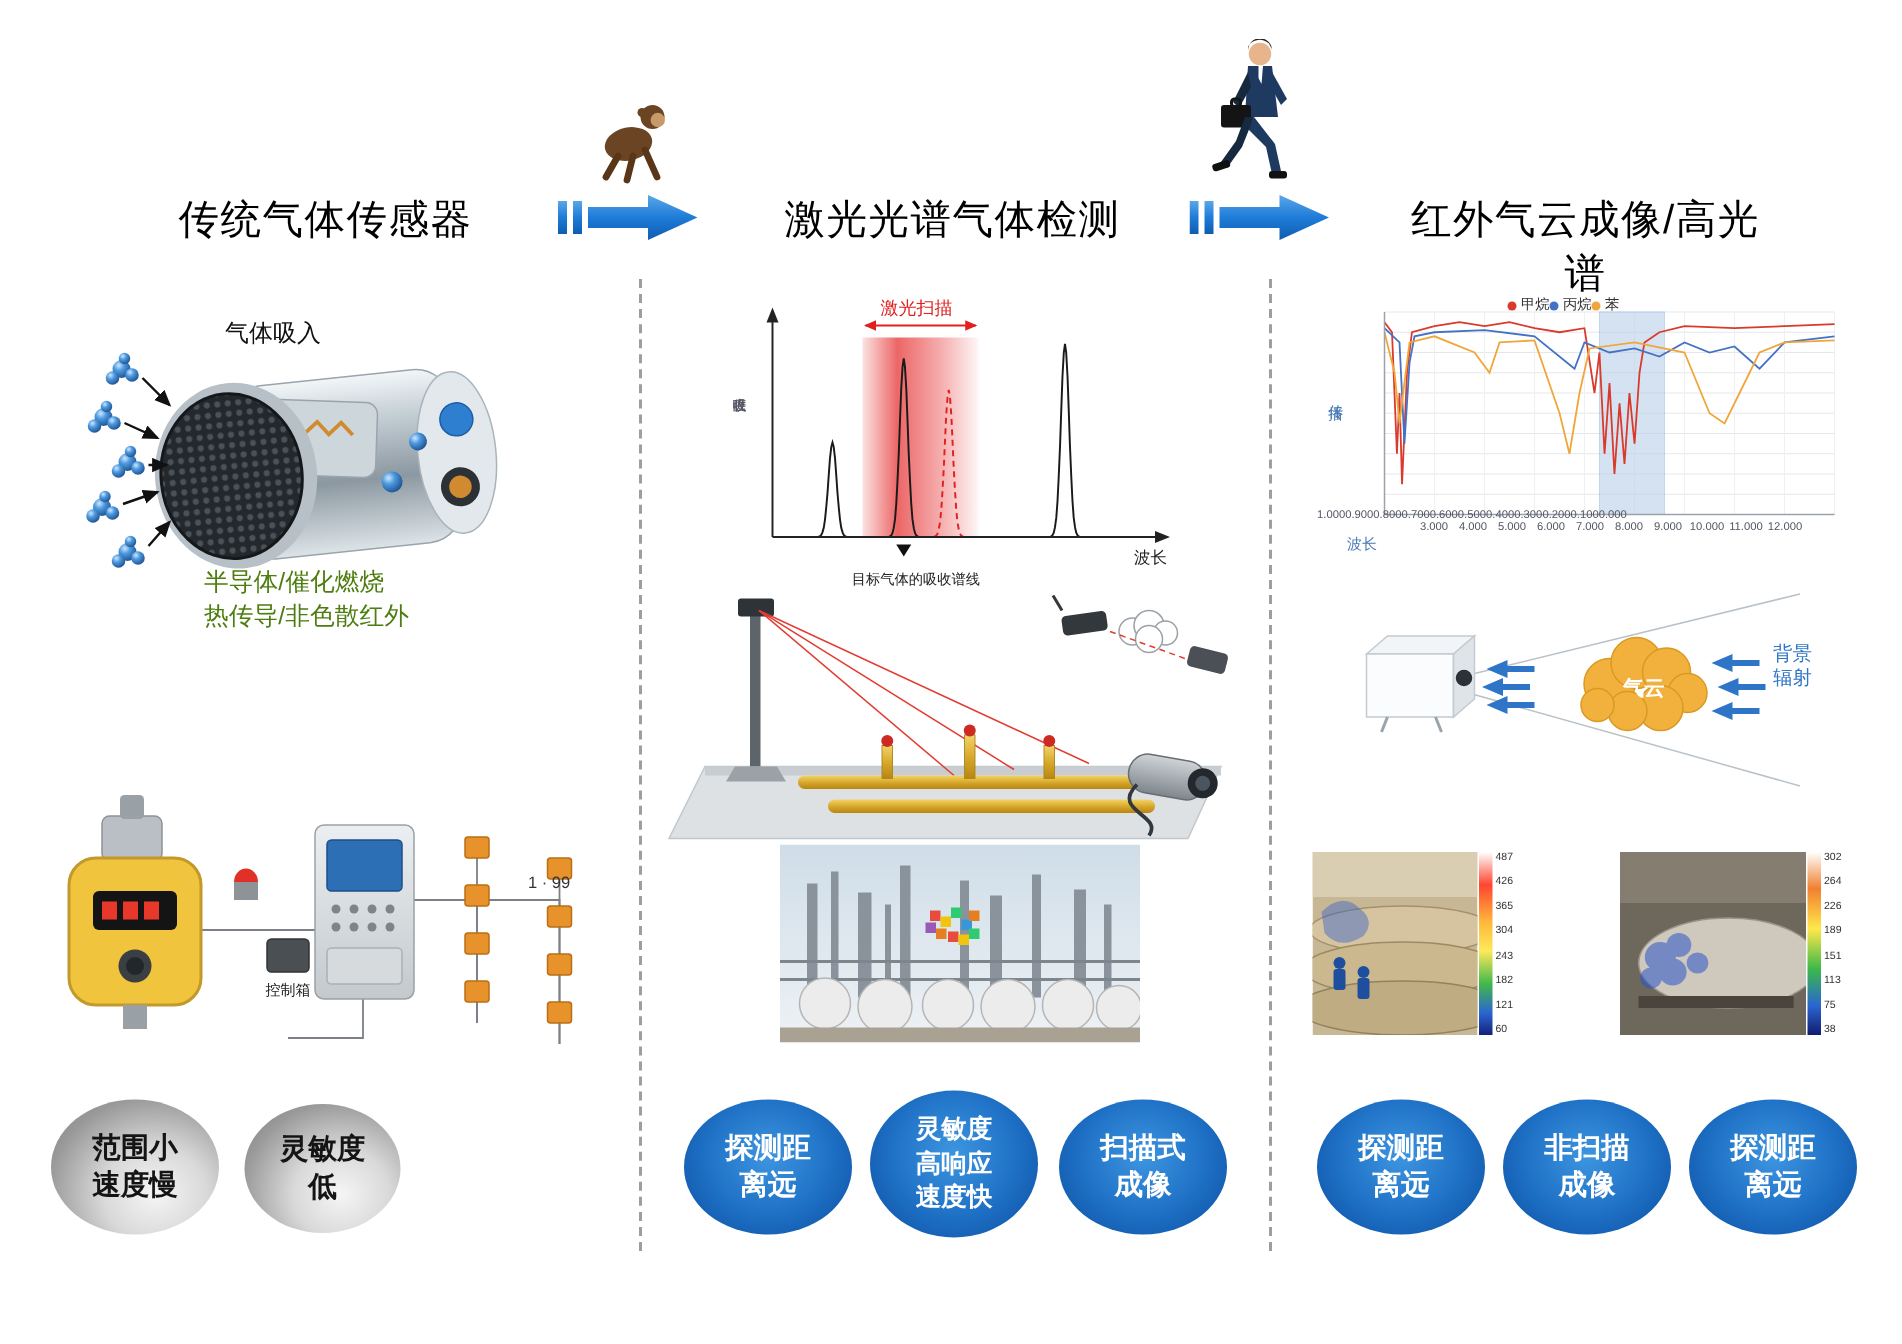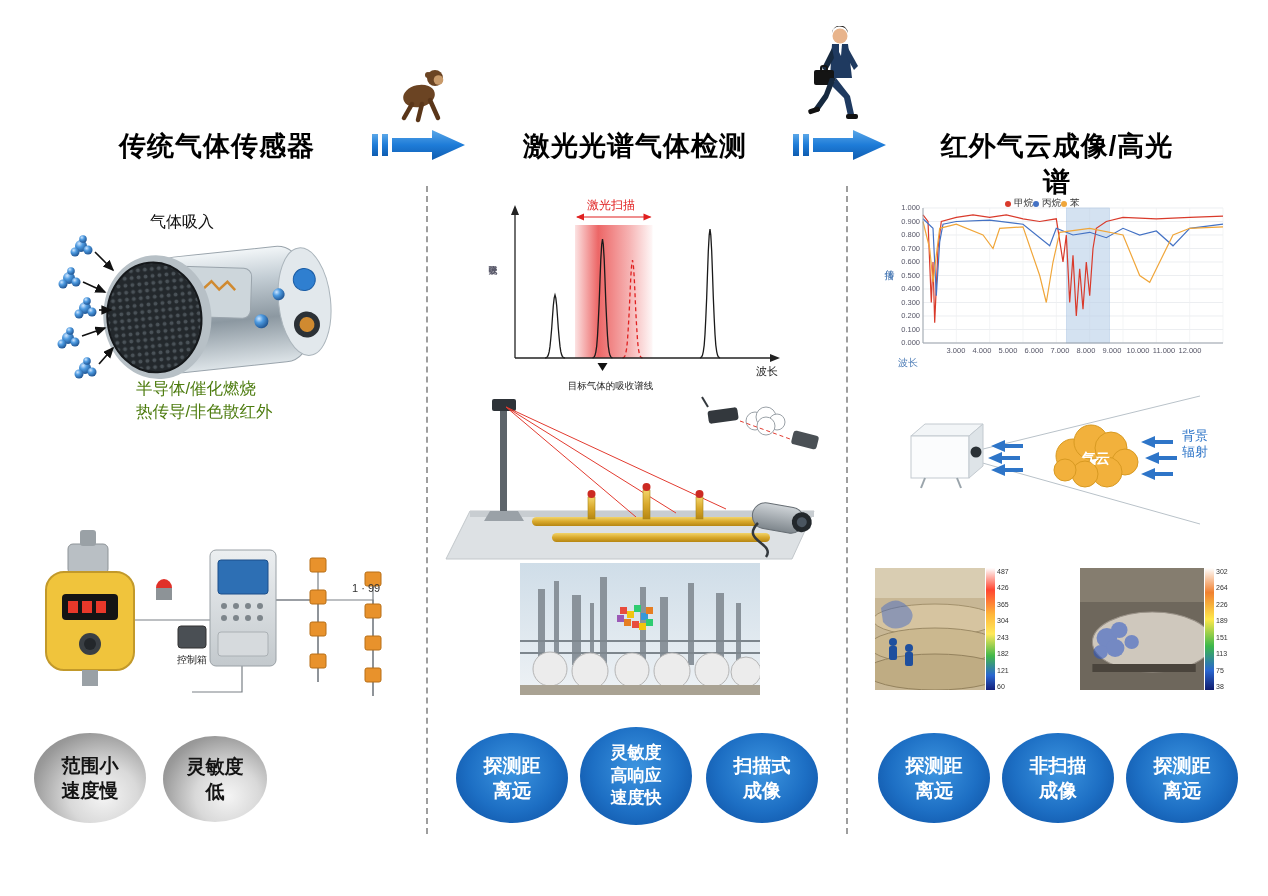--- a/index.html
+++ b/index.html
@@ -1,30 +1,30 @@
 <!DOCTYPE html>
 <html><head>
 <meta charset="utf-8">
 <style>
   *{margin:0;padding:0;box-sizing:border-box}
   body{background:#ffffff;font-family:"Liberation Sans","DejaVu Sans",sans-serif}
   .canvas{position:relative;width:1268px;height:896px;background:#fff;overflow:hidden}
   .abs{position:absolute}
-  .title{position:absolute;font-size:27px;font-weight:bold;color:#000;text-align:center;letter-spacing:1px}
+  .title{position:absolute;font-size:27px;font-weight:normal;color:#000;text-align:center;letter-spacing:1px}
   .sep{position:absolute;width:0;border-left:2px dashed #9e9e9e}
   .small-label{position:absolute;font-size:16px;color:#111}
   .tech-text{position:absolute;font-size:16.5px;color:#4d7c0f;line-height:23px}
   .bubble{position:absolute;border-radius:50%;display:flex;flex-direction:column;align-items:center;justify-content:center;text-align:center;font-weight:bold}
   .bubble.gray{background:radial-gradient(ellipse at 62% 70%,#f5f5f5 0%,#d9d9d9 35%,#9a9a9a 72%,#7f7f7f 100%);color:#141414;font-size:19px}
   .bubble.blue{background:radial-gradient(ellipse at 50% 42%,#3d95e0 0%,#1d6fc4 55%,#0b4c9e 100%);color:#fff;font-size:19px}
   .bubble.blue.three{font-size:17px}
   .bubble span{line-height:1.32}
   .scan-label{position:absolute;top:197px;width:90px;text-align:center;font-size:12px;color:#e02020}
   .vlabel{position:absolute;writing-mode:vertical-rl;text-orientation:upright;font-size:9px;color:#556}
-  .yticks{position:absolute;display:flex;flex-direction:column;justify-content:space-between;align-items:flex-end;font-size:7.5px;color:#556;line-height:8px}
+  .yticks{position:absolute;display:flex;flex-direction:row;justify-content:space-between;align-items:flex-end;font-size:7.5px;color:#556;line-height:8px}
   .xticks{position:absolute;display:flex;justify-content:center;font-size:7.5px;color:#556}
   .xticks span{width:26px;text-align:center}
   .legend{position:absolute;display:flex;gap:0;align-items:center;font-size:9.5px;color:#333}
   .legend .litem{display:flex;align-items:center}
   .legend .dot{width:6px;height:6px;border-radius:50%;display:inline-block;margin-right:3px}
   .radiation{position:absolute;width:30px;font-size:13px;color:#2e75c8;line-height:1.25;text-align:right}
   .thermal{position:absolute;display:flex;align-items:stretch}
   .thermal .photo{position:relative;flex:1}
   .thermal .bar{width:9px;margin-left:1px}
   .thermal .ticks{display:flex;flex-direction:column;justify-content:space-between;font-size:7px;color:#333;padding-left:2px;width:18px}

